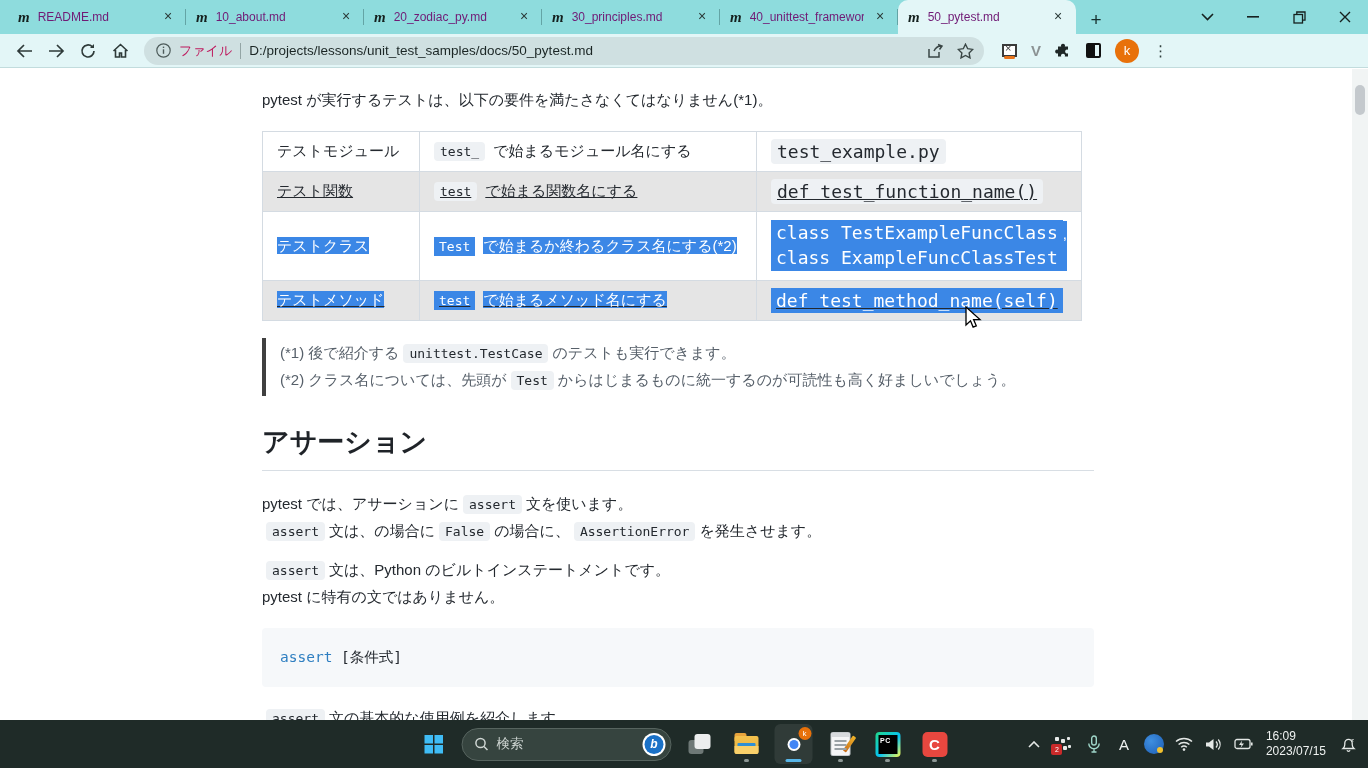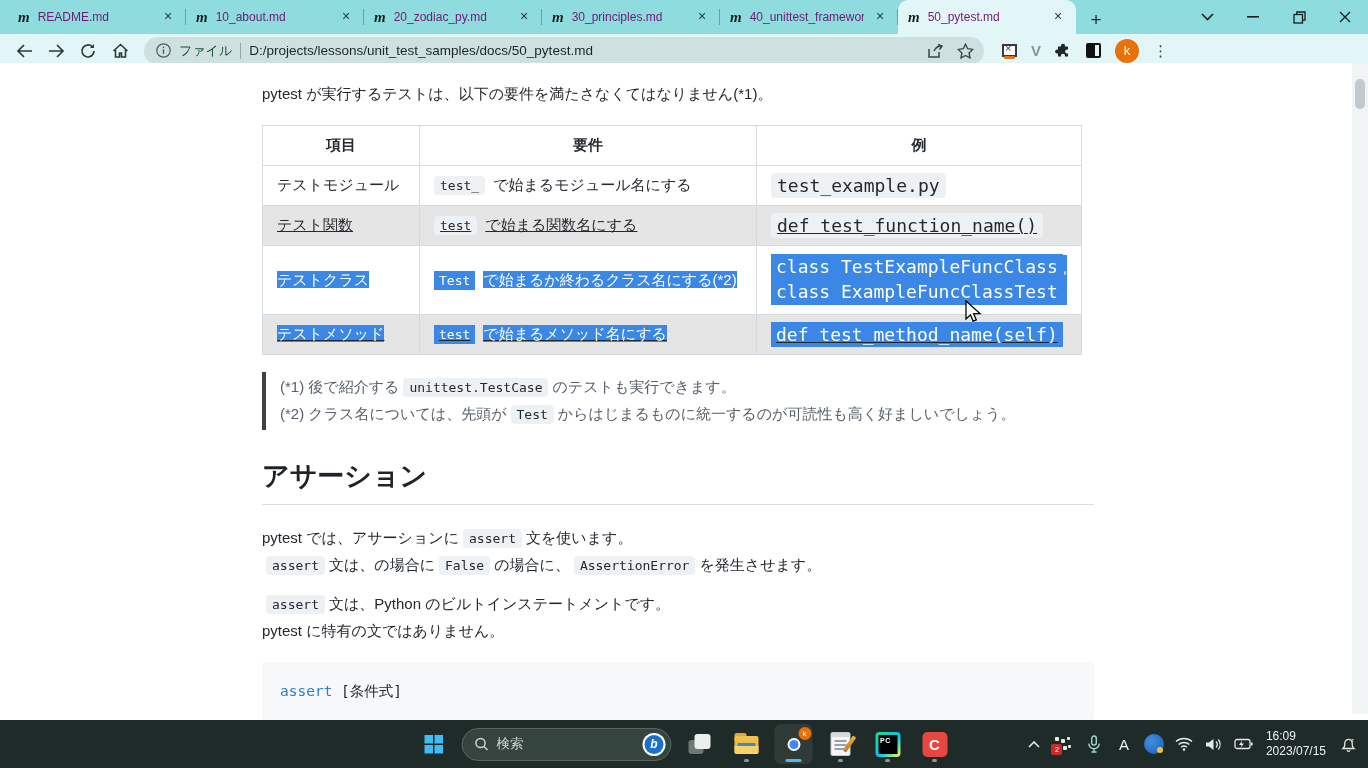--- a/index.html
+++ b/index.html
@@ -17,36 +17,36 @@
   .tab-title { flex:1; font-size:12px; color:#701a75; white-space:nowrap; overflow:hidden; }
   .tab-close { font-size:14px; color:#2a3a38; width:16px; height:16px; line-height:15px; text-align:center; border-radius:8px; }
   .newtab { width:28px; height:28px; margin:3px 0 0 6px; font-size:19px; color:#16302e; display:flex; align-items:center; justify-content:center; border-radius:6px; }
   .win-controls { margin-left:auto; display:flex; height:34px; align-items:stretch; }
   .win-btn { width:46px; display:flex; align-items:center; justify-content:center; color:#16211f; font-size:14px; }
 
   
   .toolbar { position:absolute; left:0; top:34px; width:1368px; height:34px; background:#e3f6f7; display:flex; align-items:center; padding:0 10px; gap:4px; border-bottom:1px solid #c2dcdd; }
   .nav-ic { width:28px; height:28px; display:flex; align-items:center; justify-content:center; border-radius:14px; color:#2e3a39; flex:0 0 auto; }
   .omnibox { height:28px; flex:1; max-width:840px; background:#cfe0e1; border-radius:14px; display:flex; align-items:center; padding:0 10px 0 12px; gap:8px; margin-left:6px; }
-  .omni-scheme { font-size:13px; color:#14532d; }
+  .omni-scheme { font-size:13px; color:#be185d; }
   .omni-div { width:1px; height:16px; background:#93a5a5; }
   .omni-url { font-size:13.5px; color:#1b2625; flex:1; white-space:nowrap; overflow:hidden; }
   .omni-right { display:flex; gap:12px; align-items:center; }
   .ext-area { display:flex; align-items:center; gap:14px; padding:0 8px 0 14px; }
   .ext-v { font-size:15px; font-weight:bold; color:#8b9293; }
   .ext-shot { width:15px; height:13px; border:2px solid #3a3a3a; position:relative; background:#fff; }
   .ext-shot::before { content:"×"; position:absolute; left:1px; top:-4px; font-size:11px; color:#3a3a3a; }
   .ext-shot::after { content:""; position:absolute; left:0; bottom:-4px; width:11px; height:3px; border-radius:2px; background:#e8731a; }
   .ext-pane { width:15px; height:15px; background:#111; border-radius:2px; position:relative; }
   .ext-pane::after { content:""; position:absolute; right:2px; top:2px; width:4px; height:11px; background:#e3f6f7; }
   .avatar { width:24px; height:24px; border-radius:50%; background:#e8710a; color:#fff; font-size:13px; display:flex; align-items:center; justify-content:center; }
   .kebab { font-size:15px; color:#30403e; letter-spacing:0; }
 
   
-  .page { position:absolute; left:0; top:63px; width:1368px; height:618px; background:#fff; }
+  .page { position:absolute; left:0; top:69px; width:1368px; height:618px; background:#fff; }
   .scrollbar { position:absolute; right:0; top:0; width:16px; height:651px; background:#f1f4f4; }
   .scroll-thumb { position:absolute; left:3px; top:16px; width:10px; height:30px; border-radius:5px; background:#c4c9cd; }
 
   .markdown { position:absolute; left:262px; top:0; width:832px; color:#24292f; }
   .markdown p { font-size:15px; line-height:26px; }
   .intro { margin-top:18px; }
 
   .chip { font-family:"DejaVu Sans Mono", monospace; font-size:13px; background:#eef1f4; border-radius:4px; padding:2px 6px; color:#24292f; }
   [data-rich] .chip { margin:0 4px; }
   .mono { font-family:"DejaVu Sans Mono", monospace; font-size:18px; }
@@ -251,25 +251,20 @@
   <div class="markdown">
     <p class="intro">pytest が実行するテストは、以下の要件を満たさなくてはなりません(*1)。</p>
 
     <table class="req">
       <colgroup>
           <col class="col-item">
           <col class="col-req">
           <col class="col-ex">
         </colgroup>
       <tbody>
-          <tr>
-        <th>項目</th>
-        <th>要件</th>
-        <th>例</th>
-      </tr>
       <tr>
         <td>テストモジュール</td>
         <td><span class="chip req-chip">test_</span><span>で始まるモジュール名にする</span></td>
         <td><span class="chip mono">test_example.py</span></td>
       </tr>
       <tr class="alt">
         <td>テスト関数</td>
         <td><span class="chip req-chip">test</span><span>で始まる関数名にする</span></td>
         <td><span class="chip mono">def test_function_name()</span></td>
       </tr>

